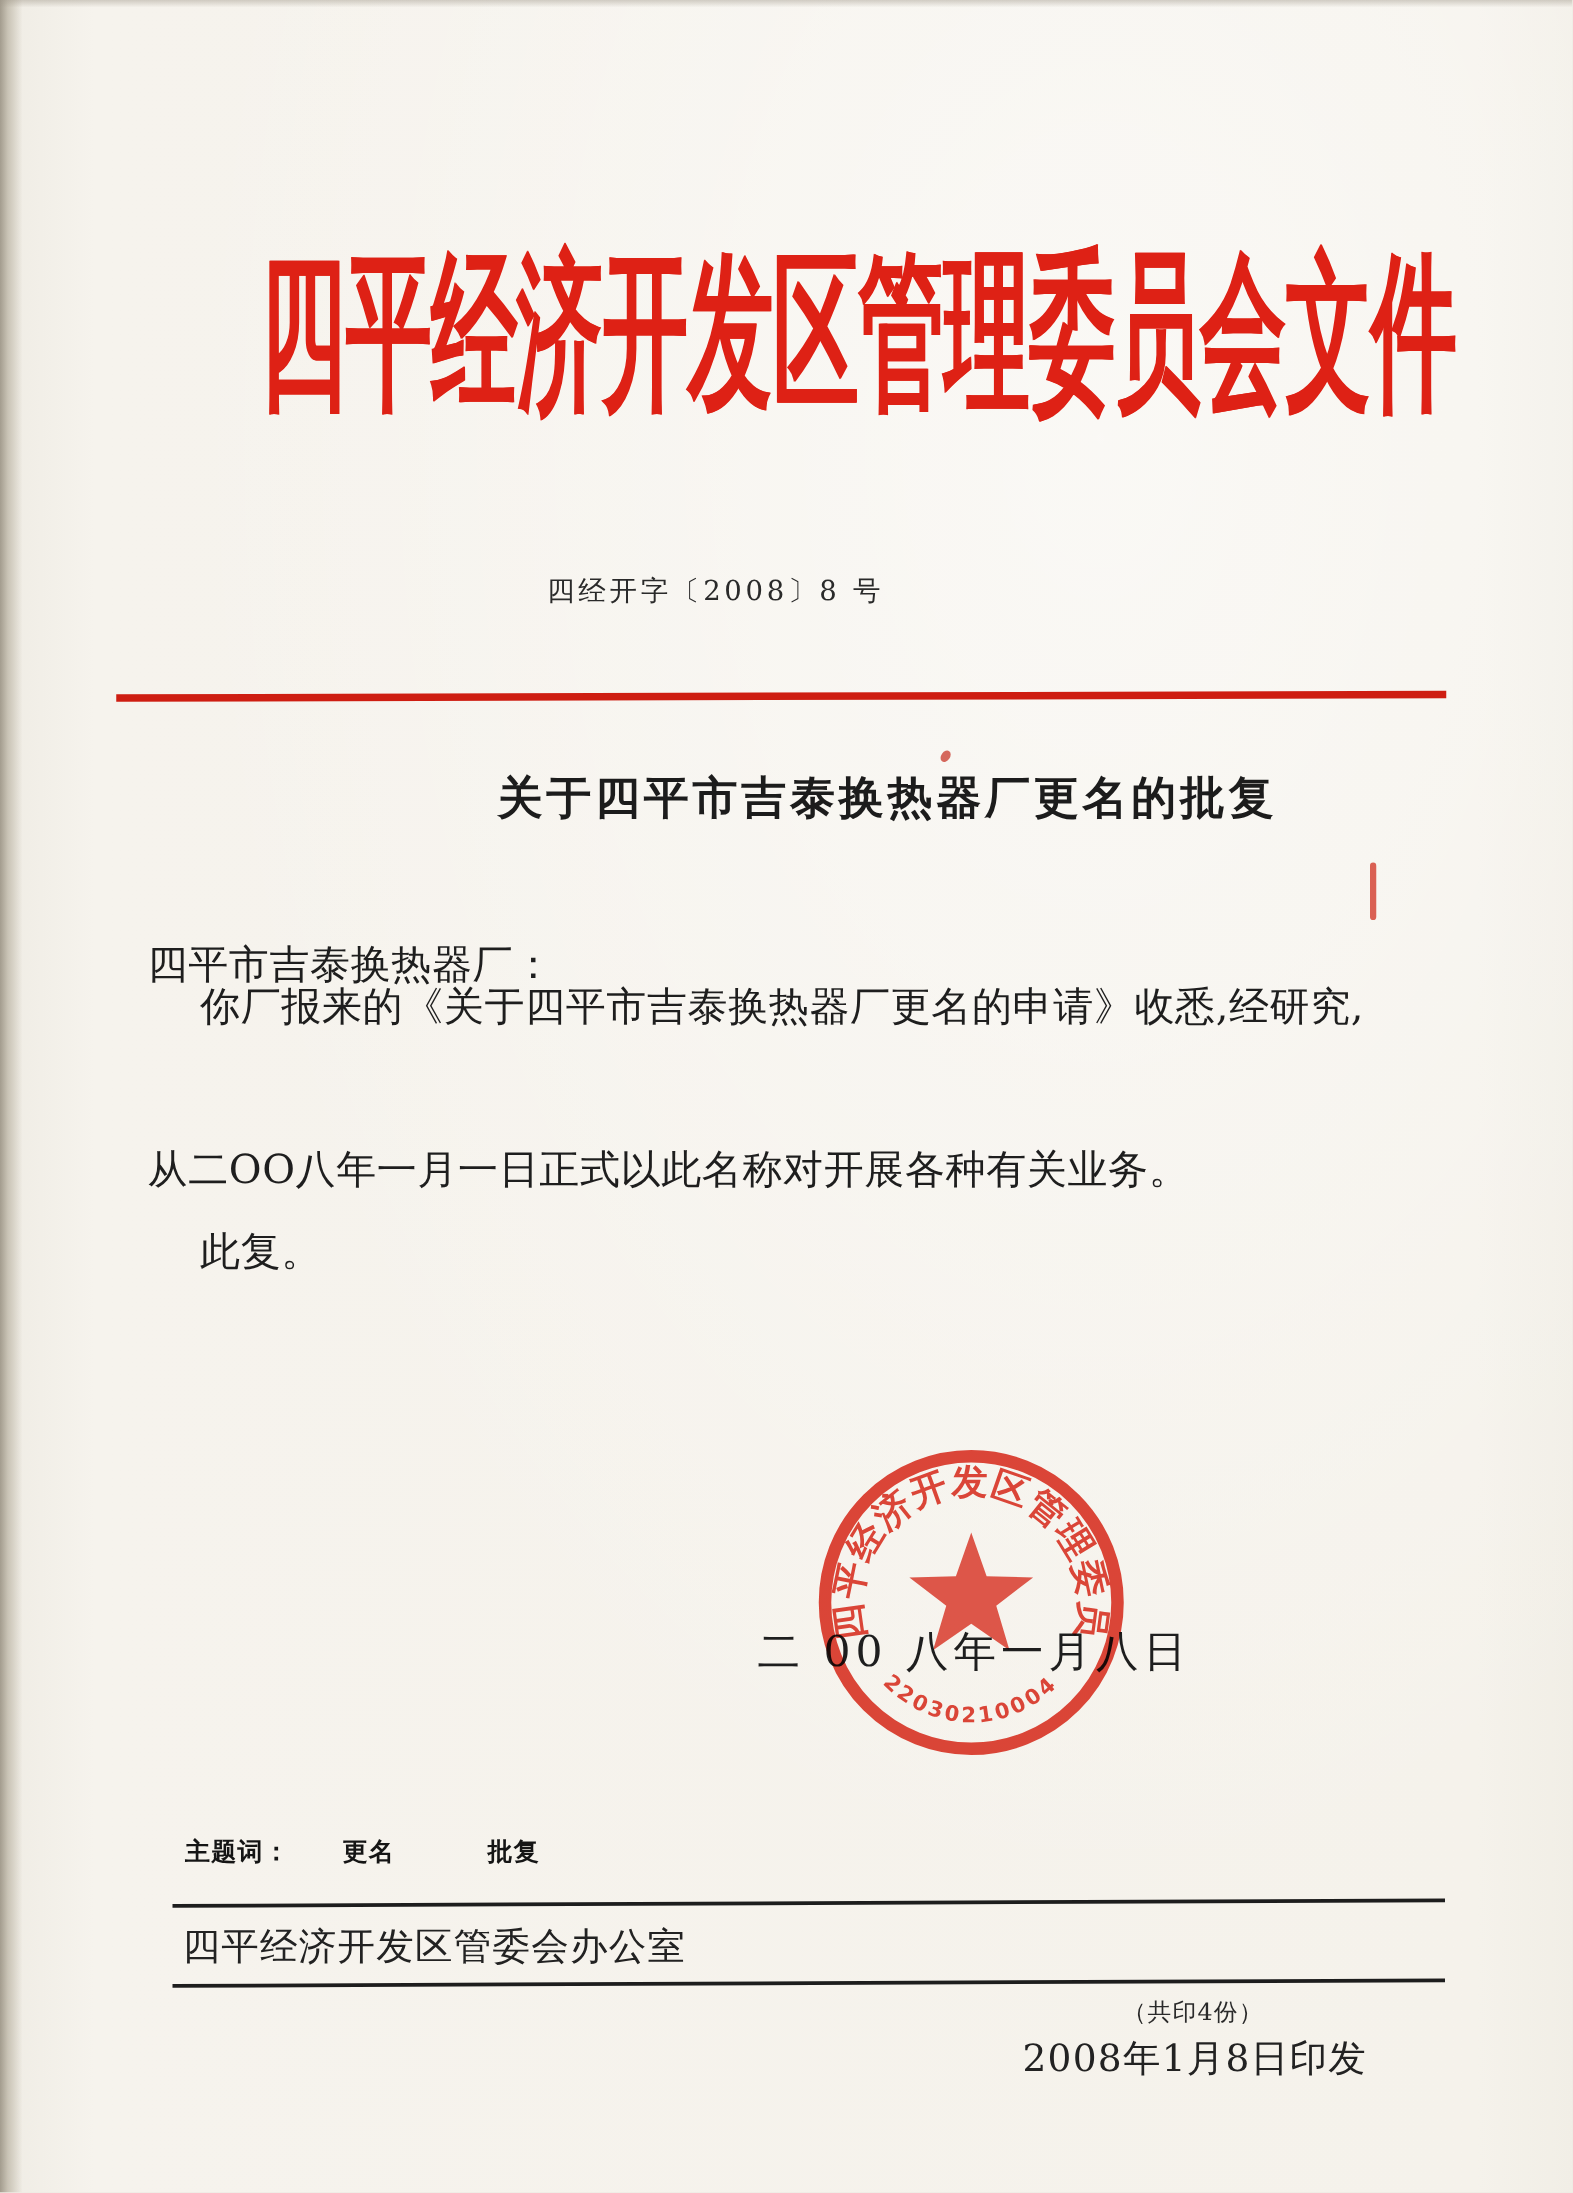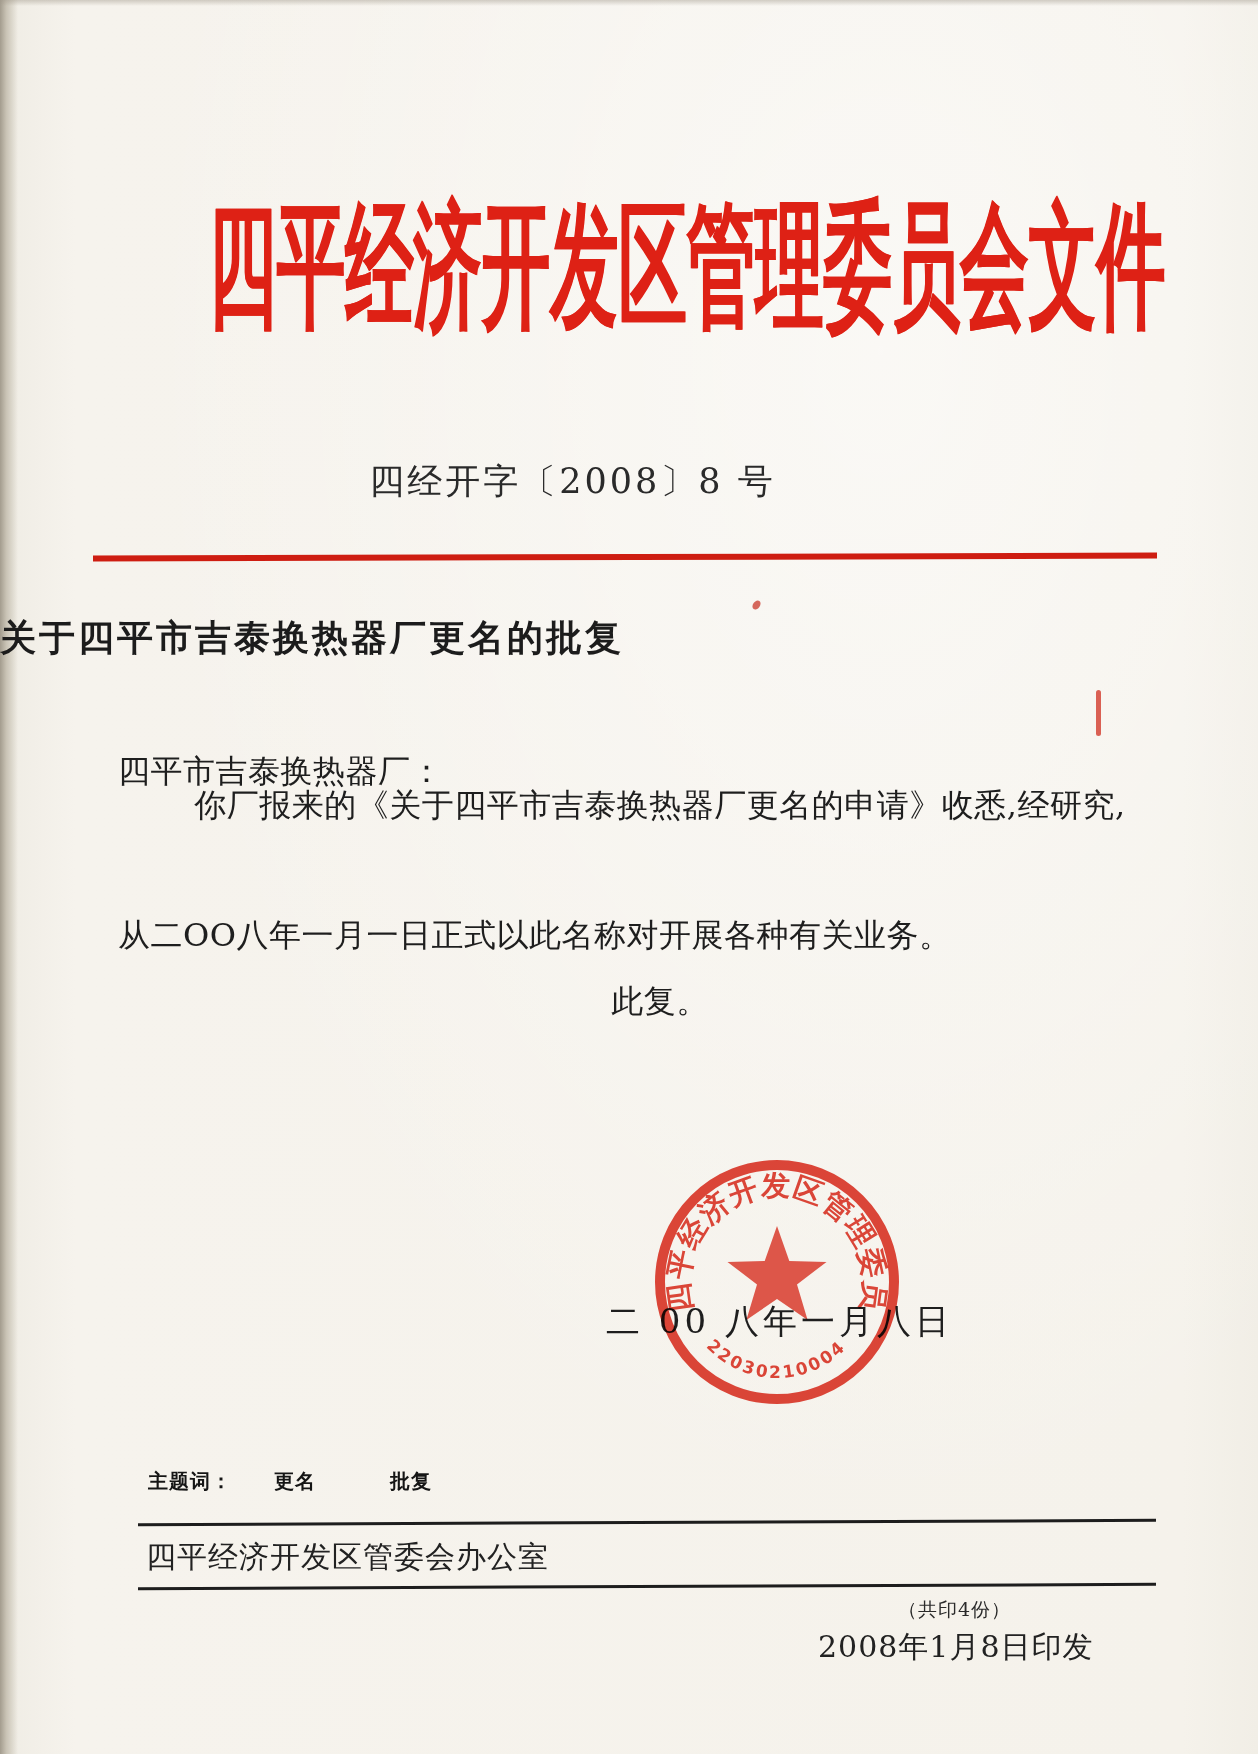--- a/index.html
+++ b/index.html
@@ -30,38 +30,38 @@
     color:#de2115;
     font-weight:700;
     font-size:102px;
     transform:scale(0.67,1.34);
     transform-origin:center top;
     text-shadow:1px 0 0 #de2115;
   }
   .doc-number{
     position:absolute;left:0;top:458px;width:1145px;
     text-align:center;
-    font-size:35px;color:#2a2a2a;letter-spacing:3px;
+    font-size:22px;color:#2a2a2a;letter-spacing:3px;
   }
   .red-rule{
     position:absolute;left:93px;top:554px;width:1064px;height:6px;
     background:#ce1d11;
     transform:rotate(-0.15deg);
   }
   .subject-title{
     position:absolute;left:0;top:614px;width:1022px;
-    text-align:left;
+    text-align:right;
     font-family:"DejaVu Sans", sans-serif;
     font-weight:700;font-size:36px;color:#1c1c1c;letter-spacing:3px;
   }
   .bodytext{
     position:absolute;left:118px;width:1000px;
     font-size:32px;color:#1e1e1e;letter-spacing:0.5px;white-space:nowrap;
   }
-  .indent{padding-left:42px;text-align:center;}
+  .indent{padding-left:42px;}
   .salutation{top:718px;margin-top:32px;}
   .line1{top:784px;}
   .line2{top:849px;}
   .line3{top:914px;}
   .line4{top:980px;}
   .date-line{
     position:absolute;left:606px;top:1299px;
     font-size:34px;color:#1e1e1e;letter-spacing:4px;white-space:nowrap;
   }
   .stamp{

